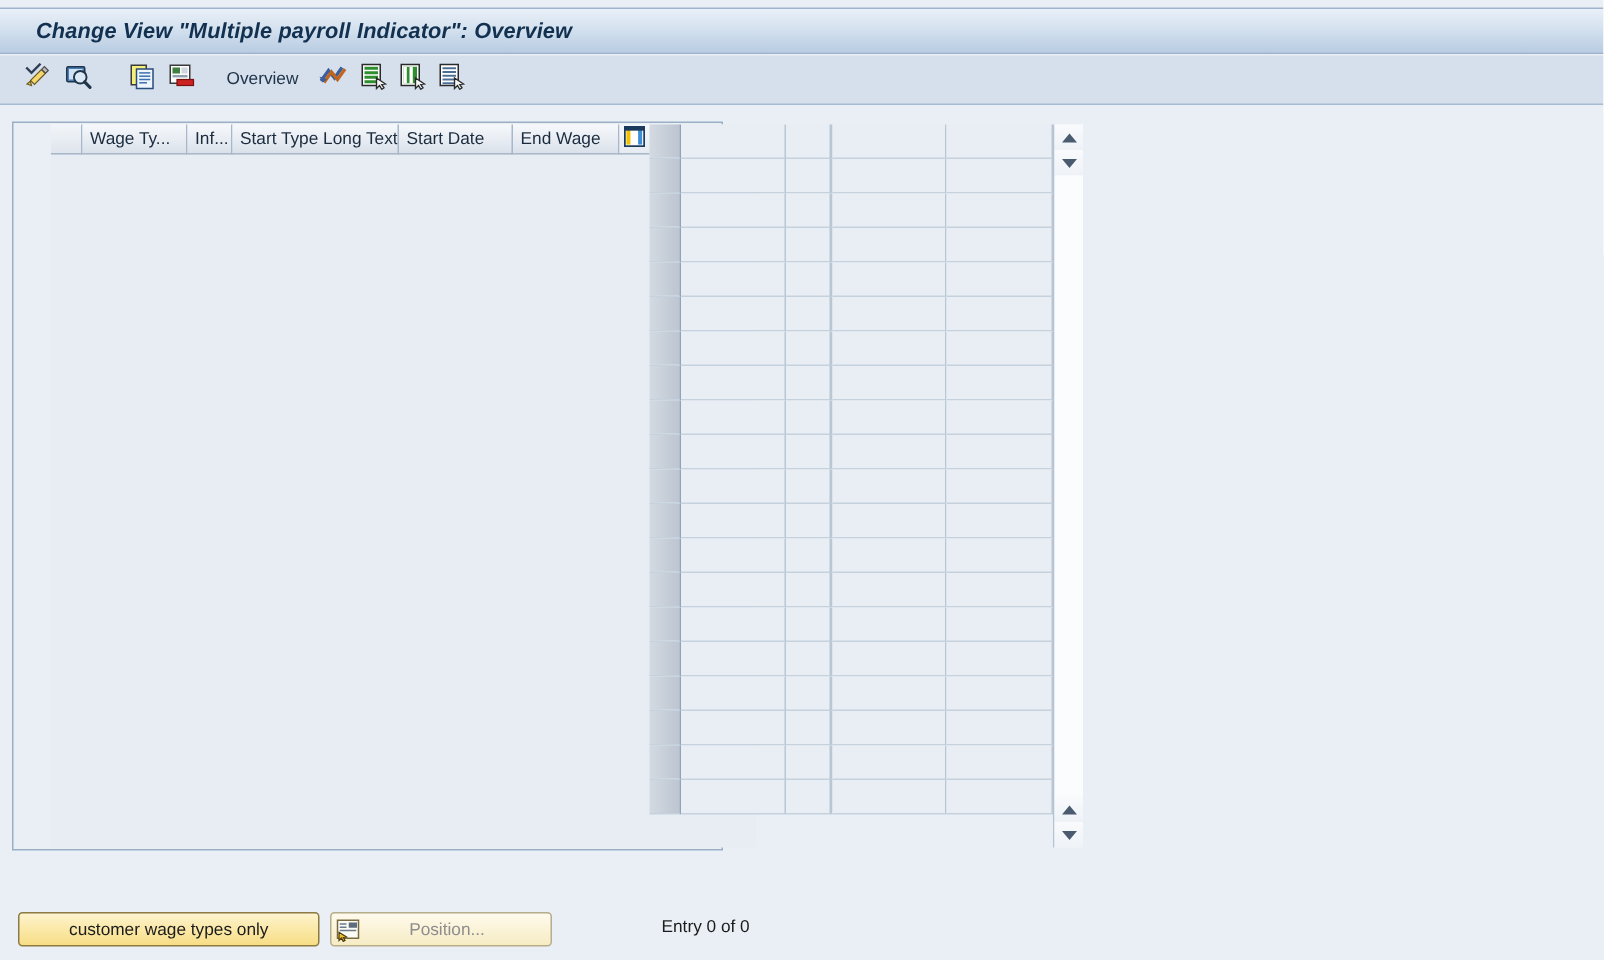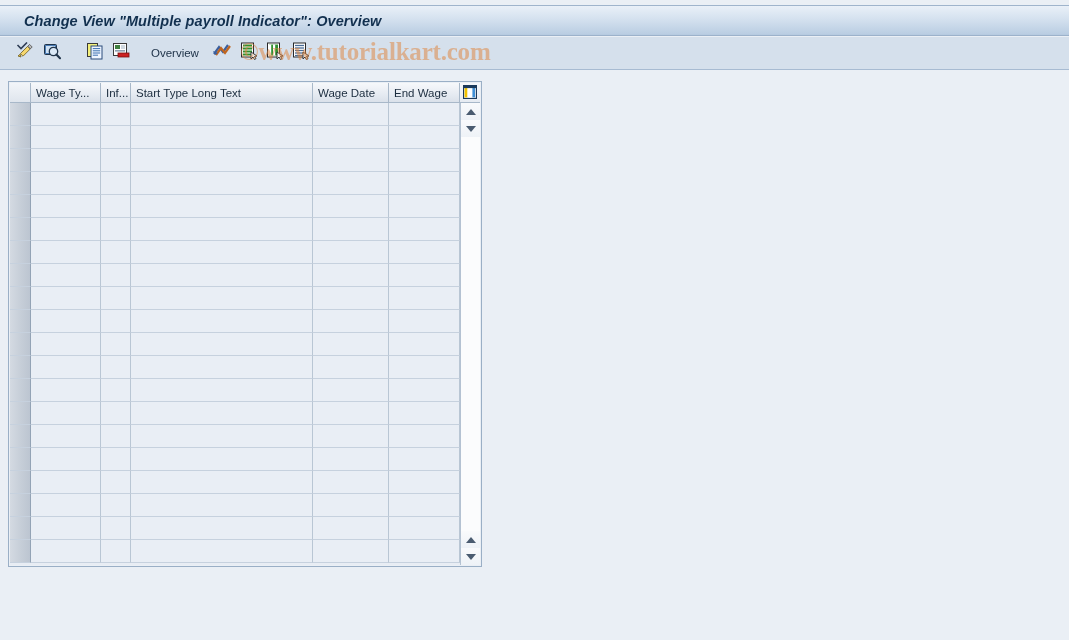--- a/index.html
+++ b/index.html
@@ -87,22 +87,23 @@
     position: absolute;
     left: 8px; top: 81px;
     width: 474px; height: 486px;
     border: 1px solid #9aafc6;
     background: #eaeff5;
     padding: 1px;
   }
   .grid-inner {
     width: 100%; height: 100%;
     display: flex;
-    flex-direction: column;
+    flex-direction: row;
     background: #e8edf4;
+    margin-left: 24px;
   }
 
   
   .ghead {
     display: flex;
     height: 20px;
     flex: 0 0 20px;
     background: linear-gradient(to bottom, #f4f7fa 0%, #e3e9f1 55%, #d6dee8 100%);
   }
   .gh-cell {
@@ -341,31 +342,30 @@
             <line x1="3" y1="11" x2="12" y2="11"></line>
             <line x1="3" y1="13.5" x2="12" y2="13.5"></line>
           </g>
           <path d="M11 10 L11 17 L13 15 L14.5 17.5 L16 16.6 L14.5 14.3 L17 14 Z" fill="#f5f5f5" stroke="#2a2a2a" stroke-width="0.9"></path>
         </svg>
       </span>
     </div>
 
   </div>
 
-  <div class="watermark">©www.tutorialkart.com</div>
 
   <div class="grid-wrap">
     <div class="grid-inner">
 
       <div class="ghead">
         <div class="gh-cell gh-sel"></div>
         <div class="gh-cell" style="width:70px;flex:0 0 70px">Wage Ty...</div>
         <div class="gh-cell" style="width:30px;flex:0 0 30px">Inf...</div>
         <div class="gh-cell" style="flex:1 1 auto">Start Type Long Text</div>
-        <div class="gh-cell" style="width:76px;flex:0 0 76px">Wage Date</div>
+        <div class="gh-cell" style="width:76px;flex:0 0 76px">Start Date</div>
         <div class="gh-cell" style="width:71px;flex:0 0 71px">End Wage</div>
         <div class="gh-cell gh-corner">
           <span class="icon">
             <svg width="14" height="14" viewBox="0 0 14 14">
               <rect x="0.5" y="0.5" width="13" height="13" fill="#ffffff" stroke="#1b3a5c" stroke-width="1.3"></rect>
               <rect x="1.6" y="1.6" width="2.7" height="10.8" fill="#f2c200"></rect>
               <rect x="5.7" y="1.6" width="2.7" height="10.8" fill="#ffffff"></rect>
               <rect x="9.4" y="1.6" width="2.7" height="10.8" fill="#3f8fd6"></rect>
               <rect x="0.5" y="0.5" width="13" height="2.6" fill="#1b3a5c"></rect>
             </svg>
@@ -554,14 +554,33 @@
             <div class="sc-btn">
               <span class="tri tri-dn"></span>
             </div>
           </div>
         </div>
       </div>
 
     </div>
   </div>
 
+  <div class="btnrow">
+    <div class="btn btn-cust">customer wage types only</div>
+    <div class="btn btn-pos">
+      <span class="pos-icon">
+        <svg width="17" height="16" viewBox="0 0 17 16">
+          <rect x="1" y="1.5" width="14" height="12" fill="#fbfbf5" stroke="#7a6a42" stroke-width="1"></rect>
+          <rect x="8.5" y="3" width="5.5" height="3.5" fill="#5d6d7e"></rect>
+          <g stroke="#6a7b8c" stroke-width="1">
+            <line x1="2.5" y1="4" x2="7" y2="4"></line>
+            <line x1="2.5" y1="6.2" x2="7" y2="6.2"></line>
+            <line x1="2.5" y1="8.4" x2="13.5" y2="8.4"></line>
+          </g>
+          <path d="M2 9.5 L2 15 L3.6 13.4 L4.8 15.6 L6 15 L4.9 12.9 L7 12.6 Z" fill="#f0c020" stroke="#4a3a10" stroke-width="0.8"></path>
+        </svg>
+      </span>
+      <span class="pos-label">Position...</span>
+    </div>
+    <div class="entry-text">Entry 0 of 0</div>
+  </div>
 
 </div>
 
 </body></html>

